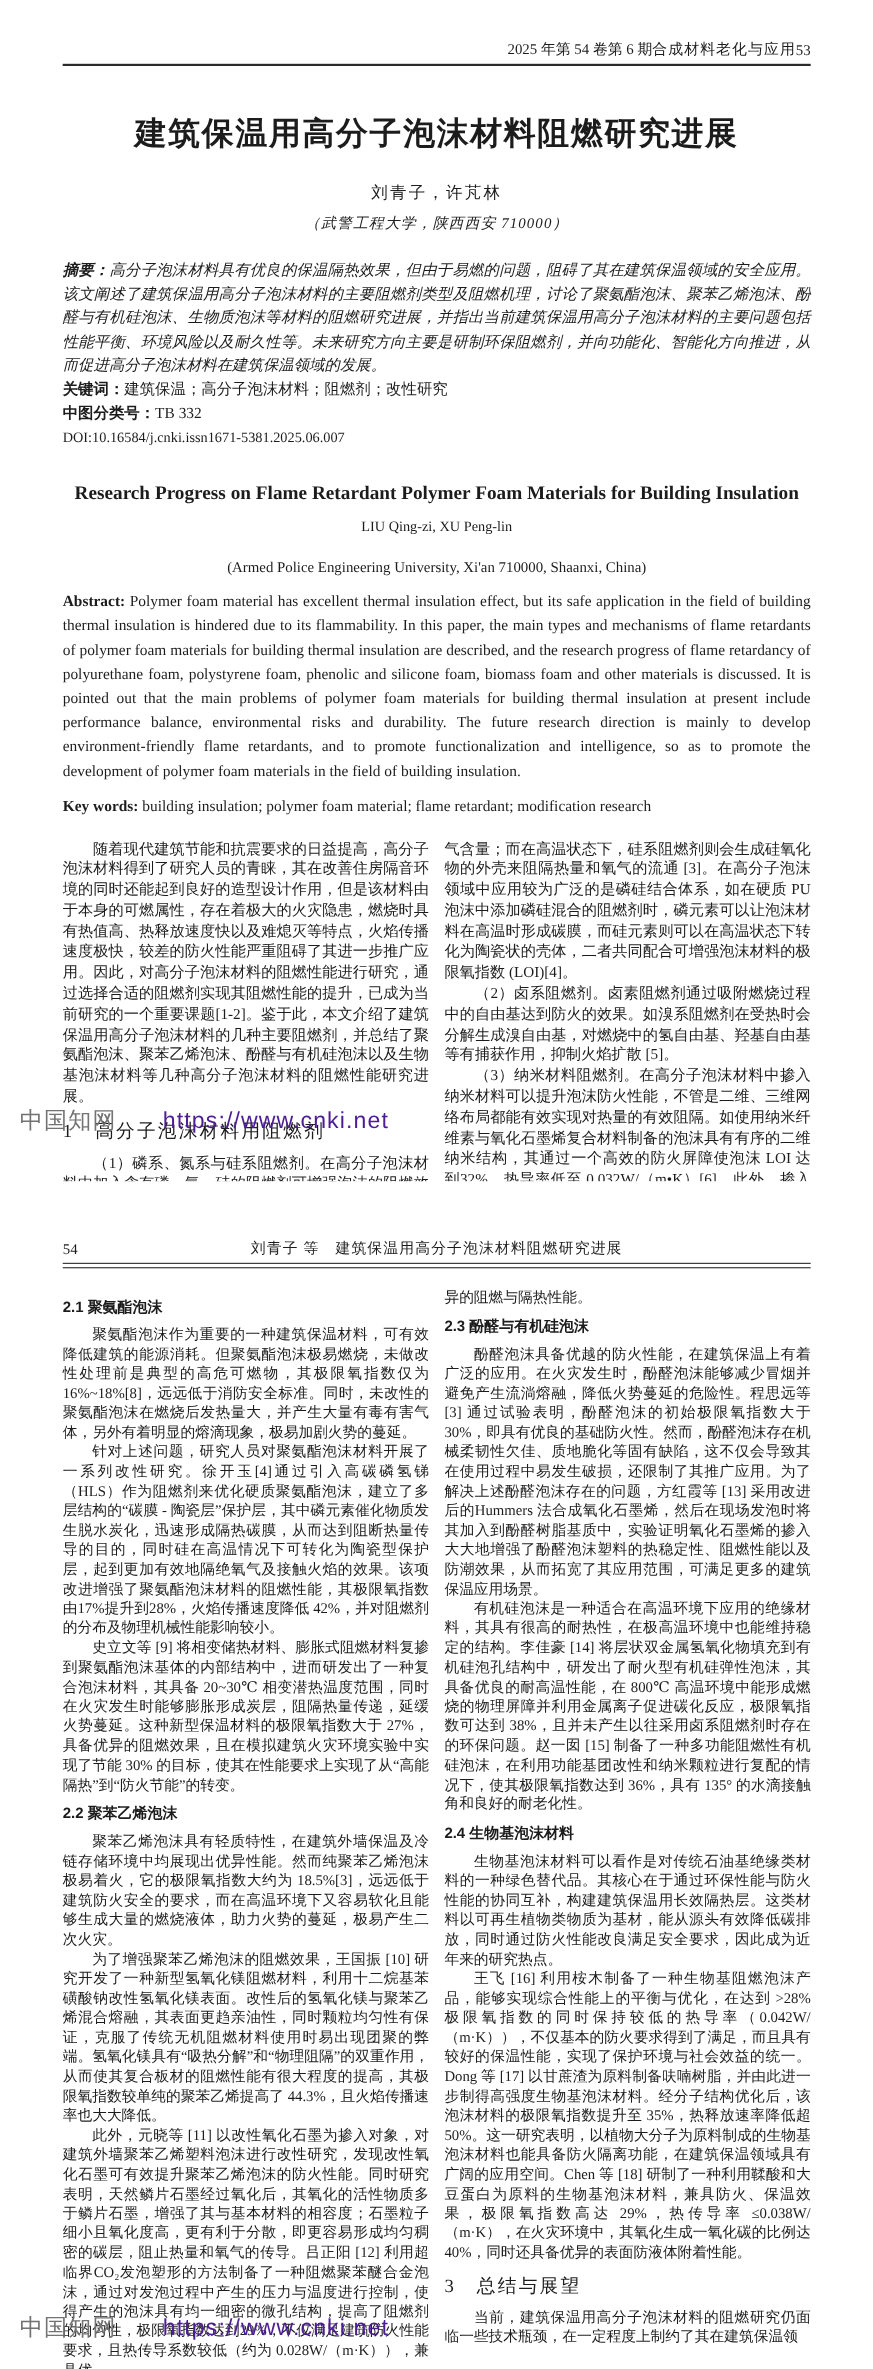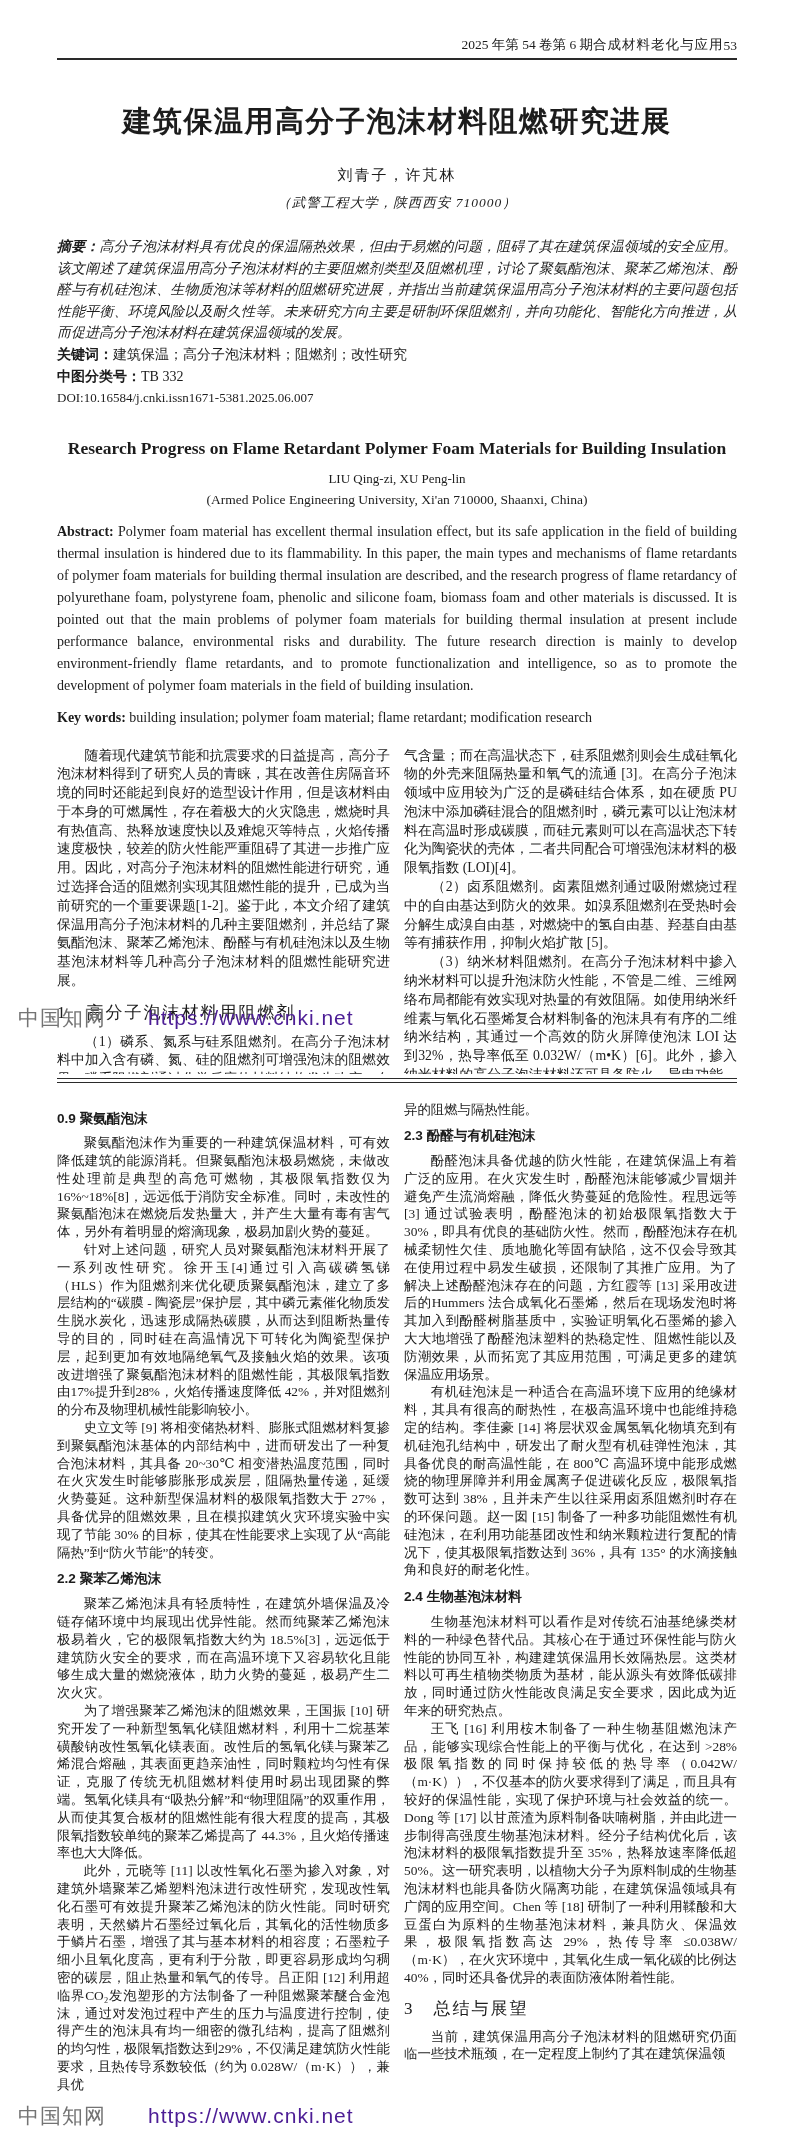--- a/index.html
+++ b/index.html
@@ -17,21 +17,21 @@
   .authors{margin-top:24px;text-align:center;font-size:15px;letter-spacing:2px;}
   .affil{margin-top:9px;text-align:center;font-size:13.5px;font-style:italic;letter-spacing:1px;}
 
   .absblk{margin-top:24px;font-size:14px;line-height:21.5px;text-align:justify;font-style:italic;}
   .lbl{font-weight:bold;}
   .metaline{font-size:14px;line-height:22px;}
   .doiline{font-size:13px;line-height:20px;}
 
   .entitle{margin-top:30px;text-align:center;font-size:17.5px;font-weight:bold;}
   .enauthors{margin-top:12px;text-align:center;font-size:13px;}
-  .enaffil{margin-top:5px;text-align:center;font-size:13.5px;}
+  .enaffil{margin-top:21px;text-align:center;font-size:13.5px;}
   .enabs{margin-top:13px;font-size:14px;line-height:22px;text-align:justify;}
   .enkw{margin-top:10px;font-size:14px;line-height:22px;}
 
   .cols{display:flex;gap:14px;margin-top:18px;}
   .col{width:333px;text-align:justify;}
   #page1 .col{font-size:13.8px;line-height:18.8px;}
   #page2 .col{font-size:13.4px;line-height:17.8px;}
   .para{margin:0;text-indent:2em;}
   .cont{margin:0;text-indent:0;}
   .hnum{font-size:17px;font-weight:400;letter-spacing:2px;margin:13px 0 10px;text-indent:0;}
@@ -94,25 +94,30 @@
     </div>
   </div>
 
   <div class="watermark" id="wm1">
     <span class="wm-brand">中国知网</span><span class="wm-url">https://www.cnki.net</span>
   </div>
 </div>
 
 <div class="page" id="page2">
 
+  <div class="jheader2">
+    <span class="pg">54</span>
+    <span class="rt">刘青子 等　建筑保温用高分子泡沫材料阻燃研究进展</span>
+    <span class="sp"></span>
+  </div>
   <div class="rule2"></div>
 
   <div class="cols">
     <div class="col">
-      <p class="hsub">0.9 聚氨酯泡沫</p>
+      <p class="hsub">2.1 聚氨酯泡沫</p>
       <p class="para">聚氨酯泡沫作为重要的一种建筑保温材料，可有效降低建筑的能源消耗。但聚氨酯泡沫极易燃烧，未做改性处理前是典型的高危可燃物，其极限氧指数仅为16%~18%[8]，远远低于消防安全标准。同时，未改性的聚氨酯泡沫在燃烧后发热量大，并产生大量有毒有害气体，另外有着明显的熔滴现象，极易加剧火势的蔓延。</p>
       <p class="para">针对上述问题，研究人员对聚氨酯泡沫材料开展了一系列改性研究。徐开玉[4]通过引入高碳磷氢锑（HLS）作为阻燃剂来优化硬质聚氨酯泡沫，建立了多层结构的“碳膜 - 陶瓷层”保护层，其中磷元素催化物质发生脱水炭化，迅速形成隔热碳膜，从而达到阻断热量传导的目的，同时硅在高温情况下可转化为陶瓷型保护层，起到更加有效地隔绝氧气及接触火焰的效果。该项改进增强了聚氨酯泡沫材料的阻燃性能，其极限氧指数由17%提升到28%，火焰传播速度降低 42%，并对阻燃剂的分布及物理机械性能影响较小。</p>
       <p class="para">史立文等 [9] 将相变储热材料、膨胀式阻燃材料复掺到聚氨酯泡沫基体的内部结构中，进而研发出了一种复合泡沫材料，其具备 20~30℃ 相变潜热温度范围，同时在火灾发生时能够膨胀形成炭层，阻隔热量传递，延缓火势蔓延。这种新型保温材料的极限氧指数大于 27%，具备优异的阻燃效果，且在模拟建筑火灾环境实验中实现了节能 30% 的目标，使其在性能要求上实现了从“高能隔热”到“防火节能”的转变。</p>
       <p class="hsub">2.2  聚苯乙烯泡沫</p>
       <p class="para">聚苯乙烯泡沫具有轻质特性，在建筑外墙保温及冷链存储环境中均展现出优异性能。然而纯聚苯乙烯泡沫极易着火，它的极限氧指数大约为 18.5%[3]，远远低于建筑防火安全的要求，而在高温环境下又容易软化且能够生成大量的燃烧液体，助力火势的蔓延，极易产生二次火灾。</p>
       <p class="para">为了增强聚苯乙烯泡沫的阻燃效果，王国振 [10] 研究开发了一种新型氢氧化镁阻燃材料，利用十二烷基苯磺酸钠改性氢氧化镁表面。改性后的氢氧化镁与聚苯乙烯混合熔融，其表面更趋亲油性，同时颗粒均匀性有保证，克服了传统无机阻燃材料使用时易出现团聚的弊端。氢氧化镁具有“吸热分解”和“物理阻隔”的双重作用，从而使其复合板材的阻燃性能有很大程度的提高，其极限氧指数较单纯的聚苯乙烯提高了 44.3%，且火焰传播速率也大大降低。</p>
       <p class="para">此外，元晓等 [11] 以改性氧化石墨为掺入对象，对建筑外墙聚苯乙烯塑料泡沫进行改性研究，发现改性氧化石墨可有效提升聚苯乙烯泡沫的防火性能。同时研究表明，天然鳞片石墨经过氧化后，其氧化的活性物质多于鳞片石墨，增强了其与基本材料的相容度；石墨粒子细小且氧化度高，更有利于分散，即更容易形成均匀稠密的碳层，阻止热量和氧气的传导。吕正阳 [12] 利用超临界CO₂发泡塑形的方法制备了一种阻燃聚苯醚合金泡沫，通过对发泡过程中产生的压力与温度进行控制，使得产生的泡沫具有均一细密的微孔结构，提高了阻燃剂的均匀性，极限氧指数达到29%，不仅满足建筑防火性能要求，且热传导系数较低（约为 0.028W/（m·K）），兼具优</p>
     </div>
     <div class="col">
       <p class="cont">异的阻燃与隔热性能。</p>

